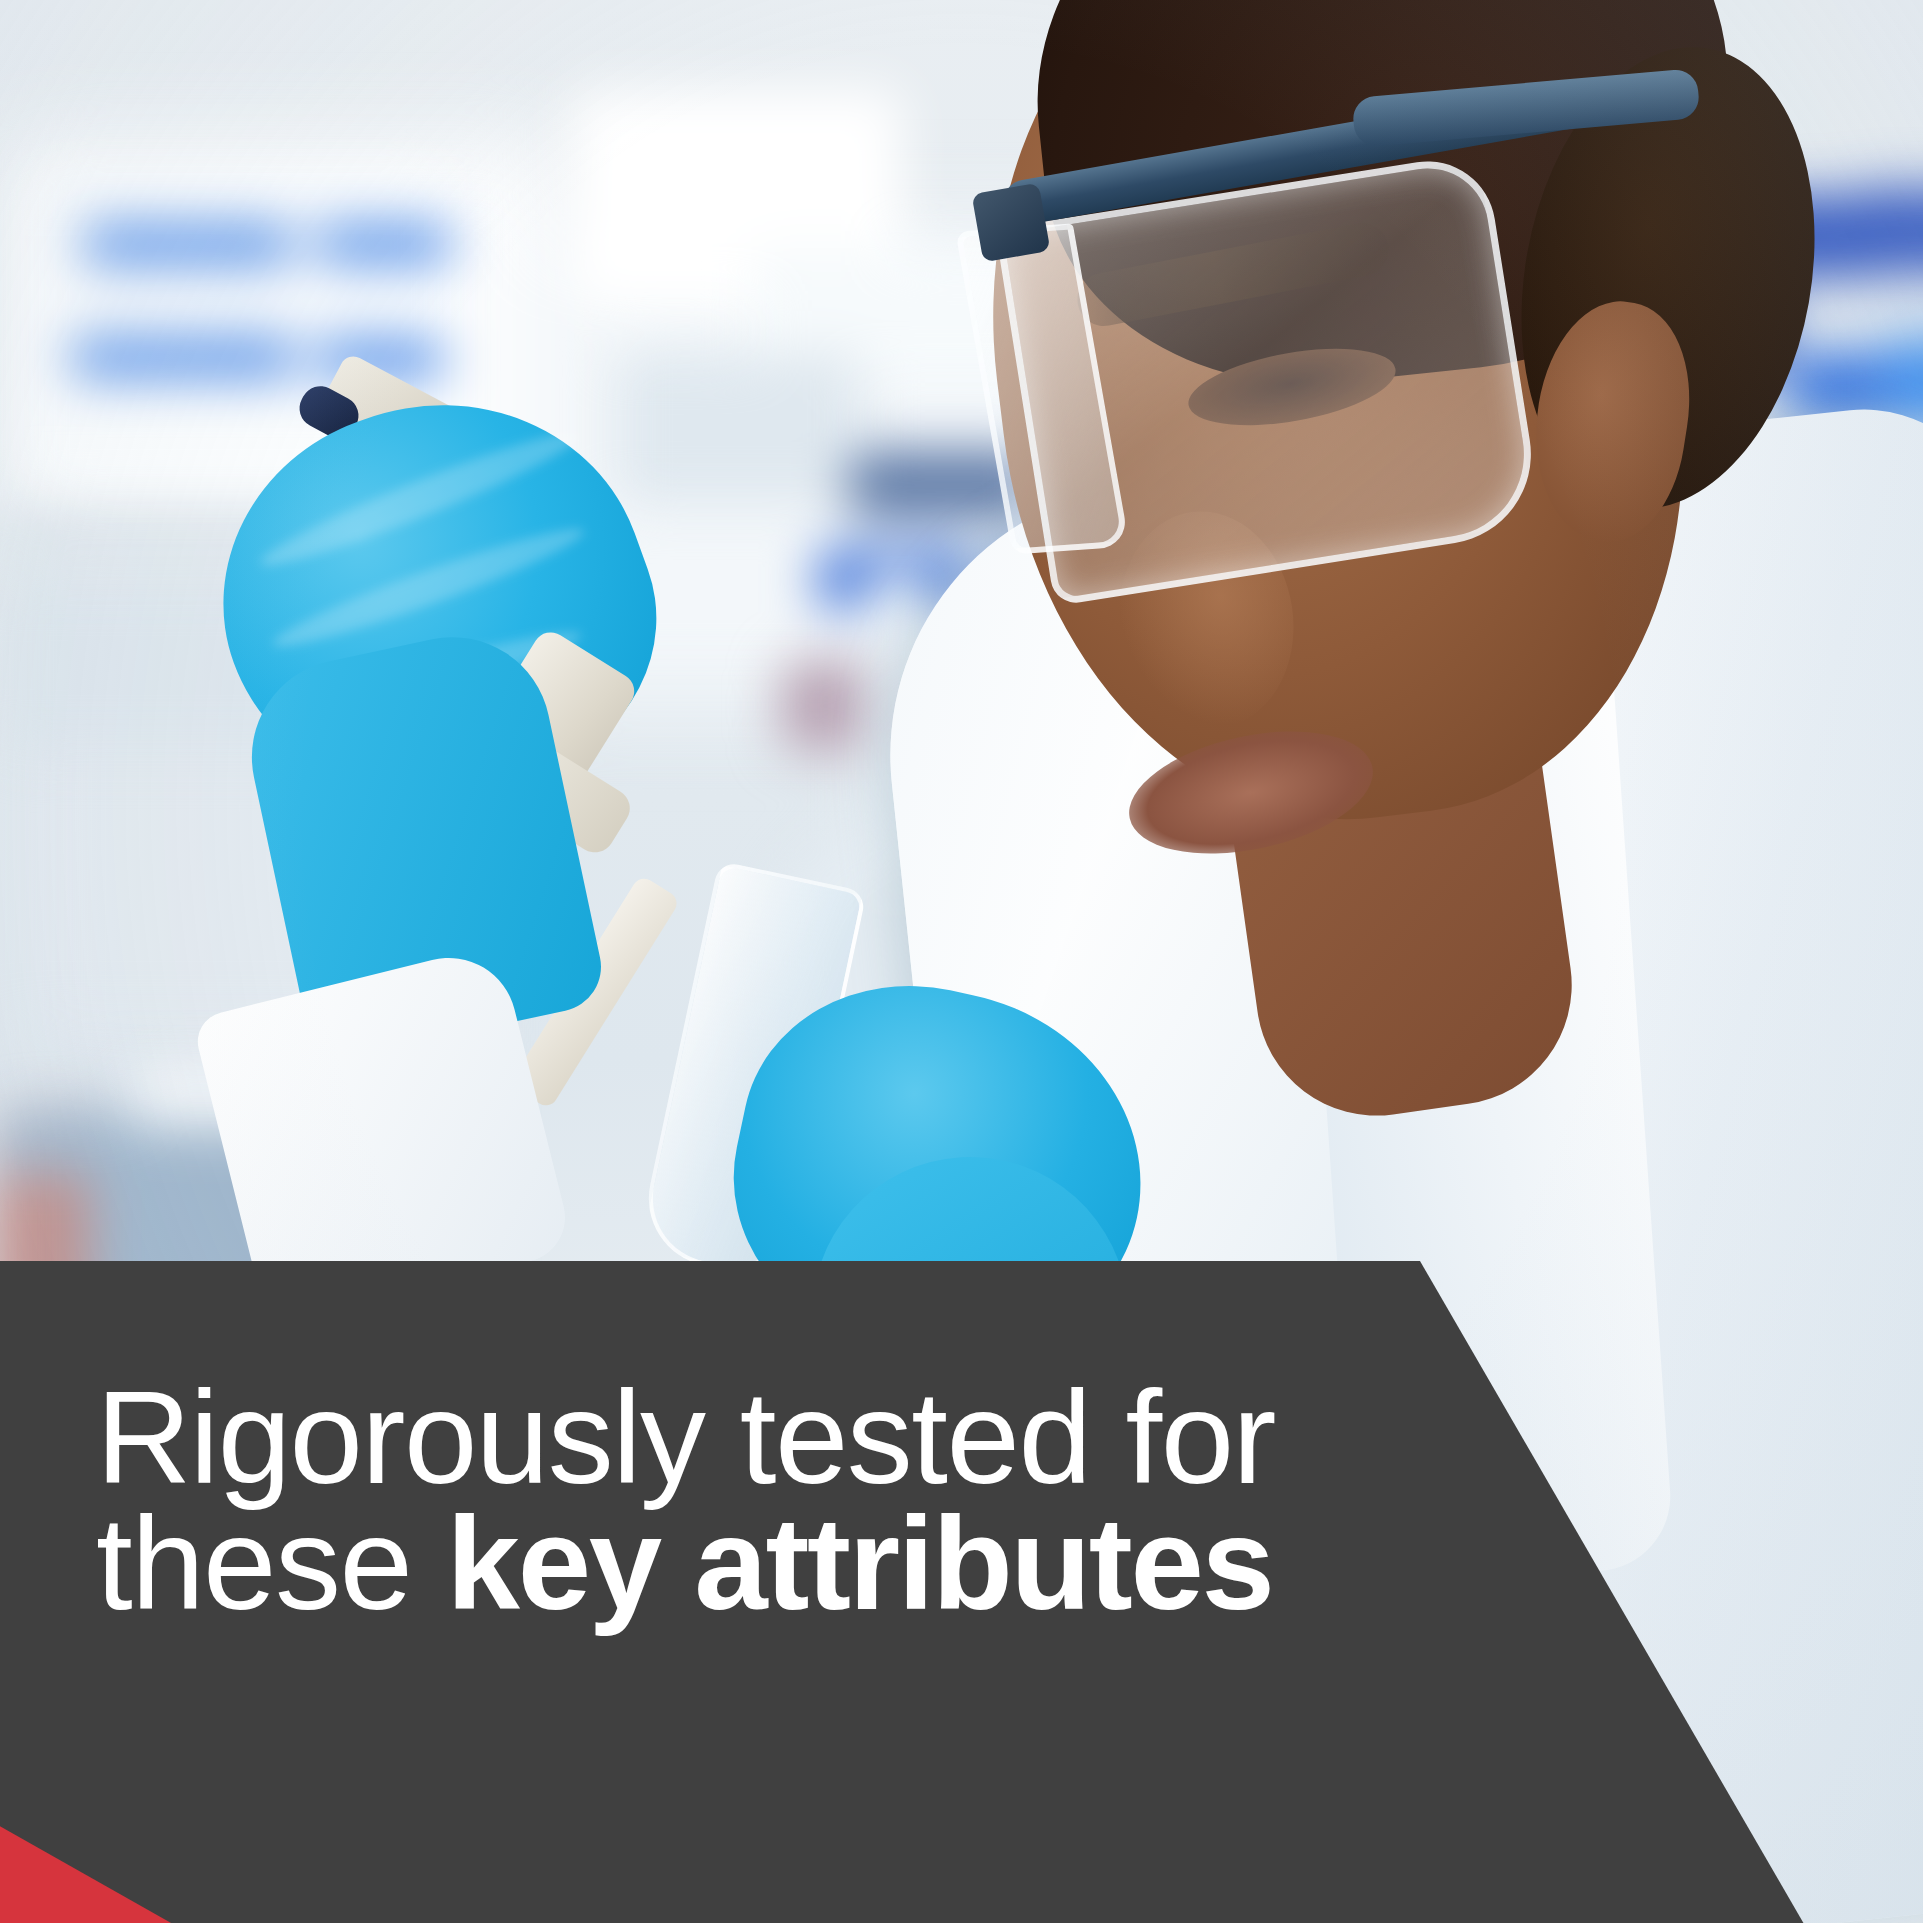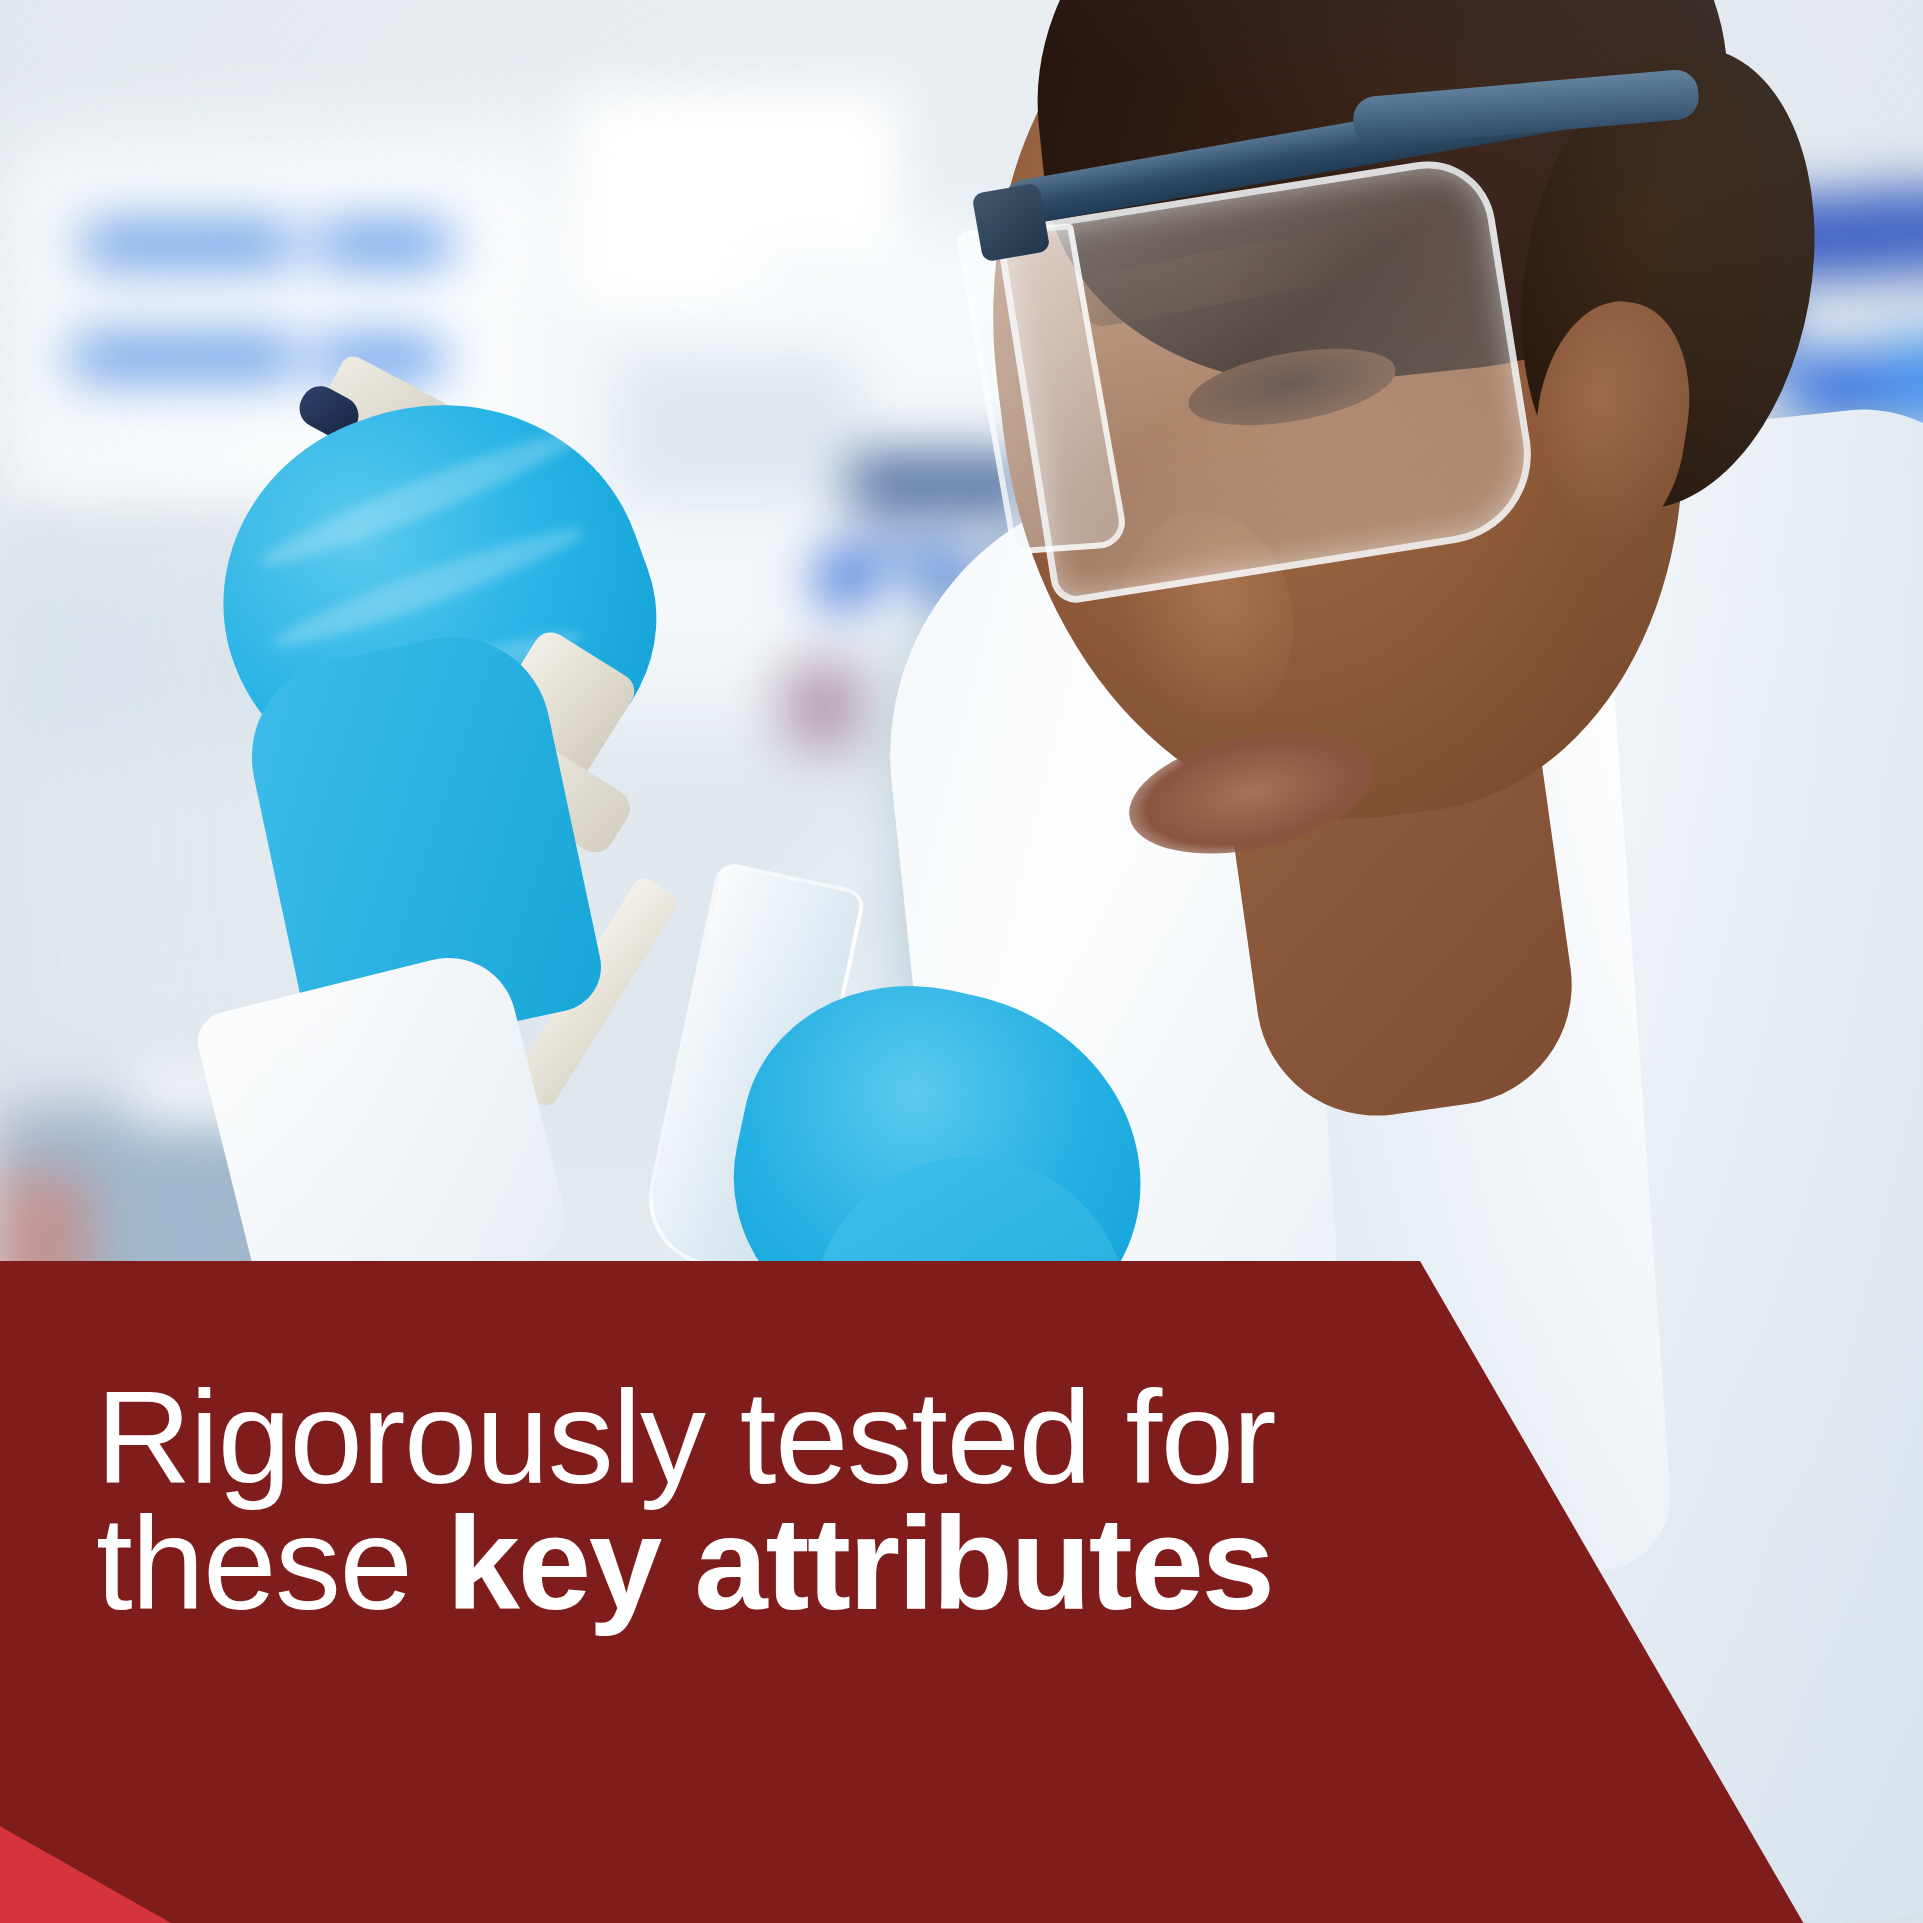--- a/index.html
+++ b/index.html
@@ -55,21 +55,21 @@
   }
 
   
   .banner {
     position: absolute;
     left: 0;
     top: 1261px;
     width: 1924px;
     height: 663px;
     clip-path: polygon(0 0, 1420px 0, 1804px 663px, 0 663px);
-    background: #7f1d1d;
+    background: #404040;
     overflow: hidden;
   }
   .banner-diagonal {
     position: absolute;
     left: -1052px;
     top: -30px;
     width: 2555px;
     height: 2555px;
     background: #D6343D;
     transform: rotate(29.5deg);

